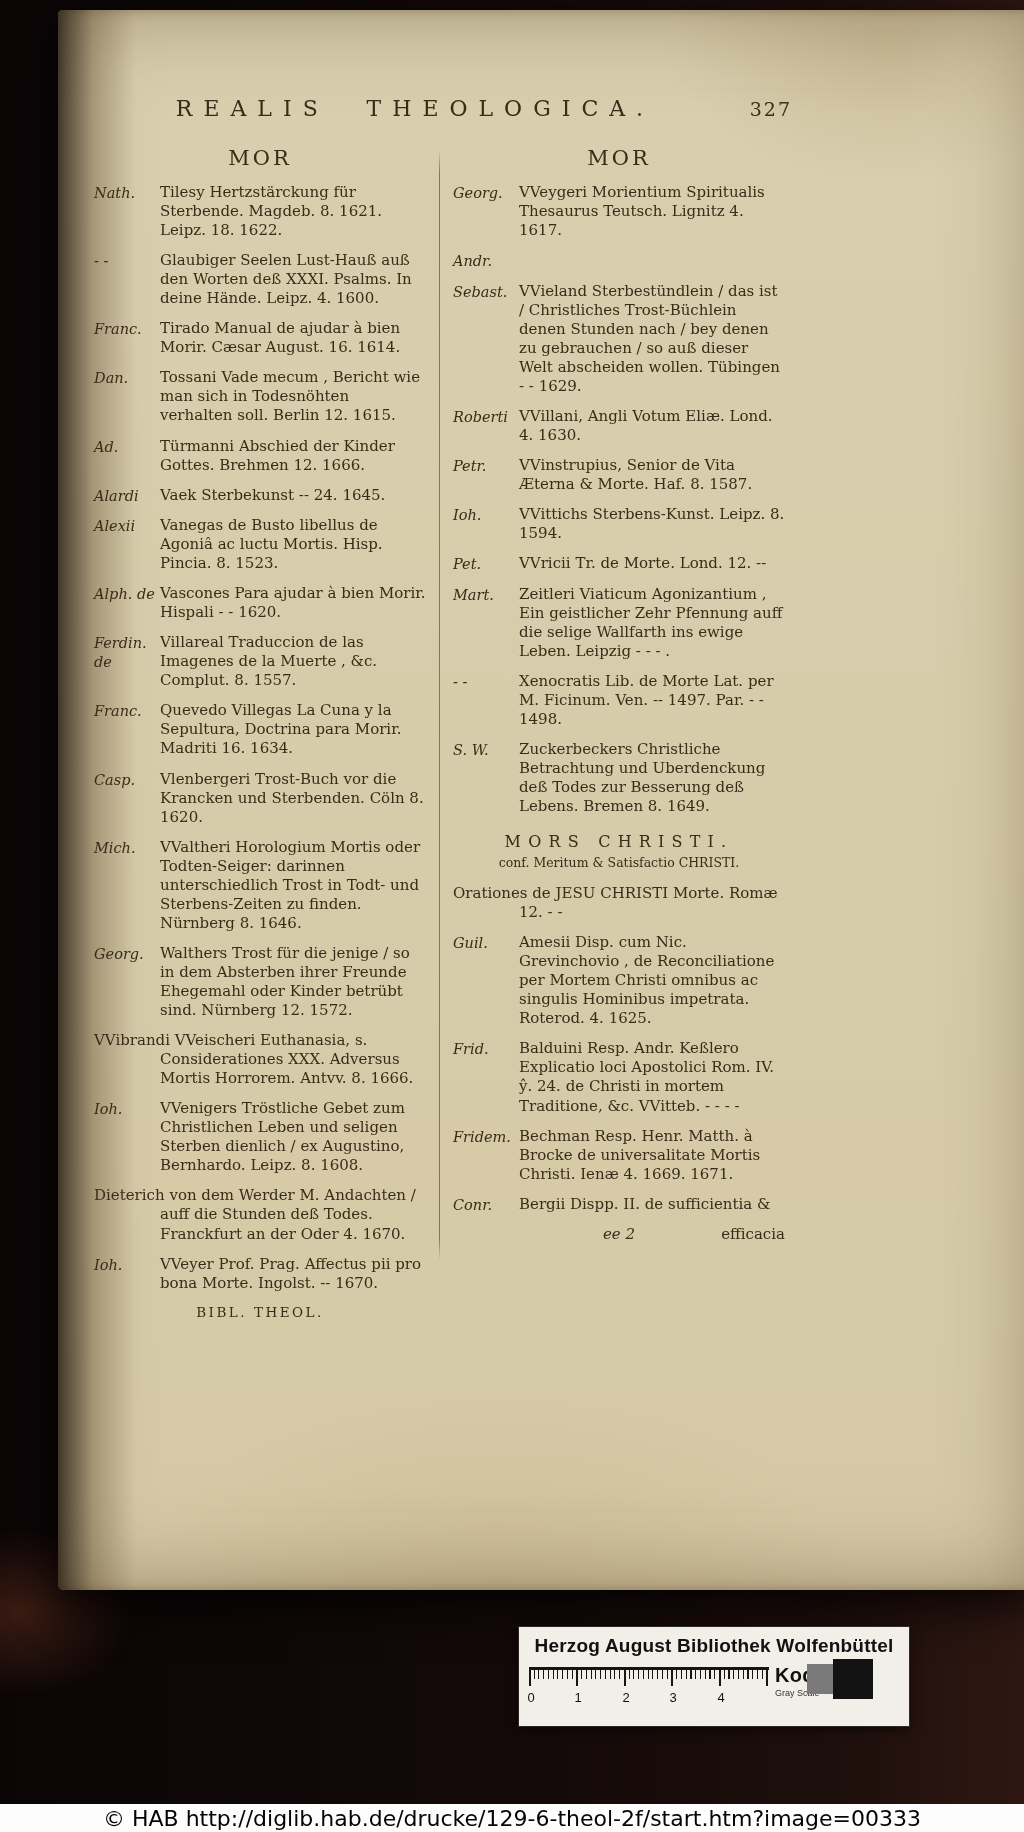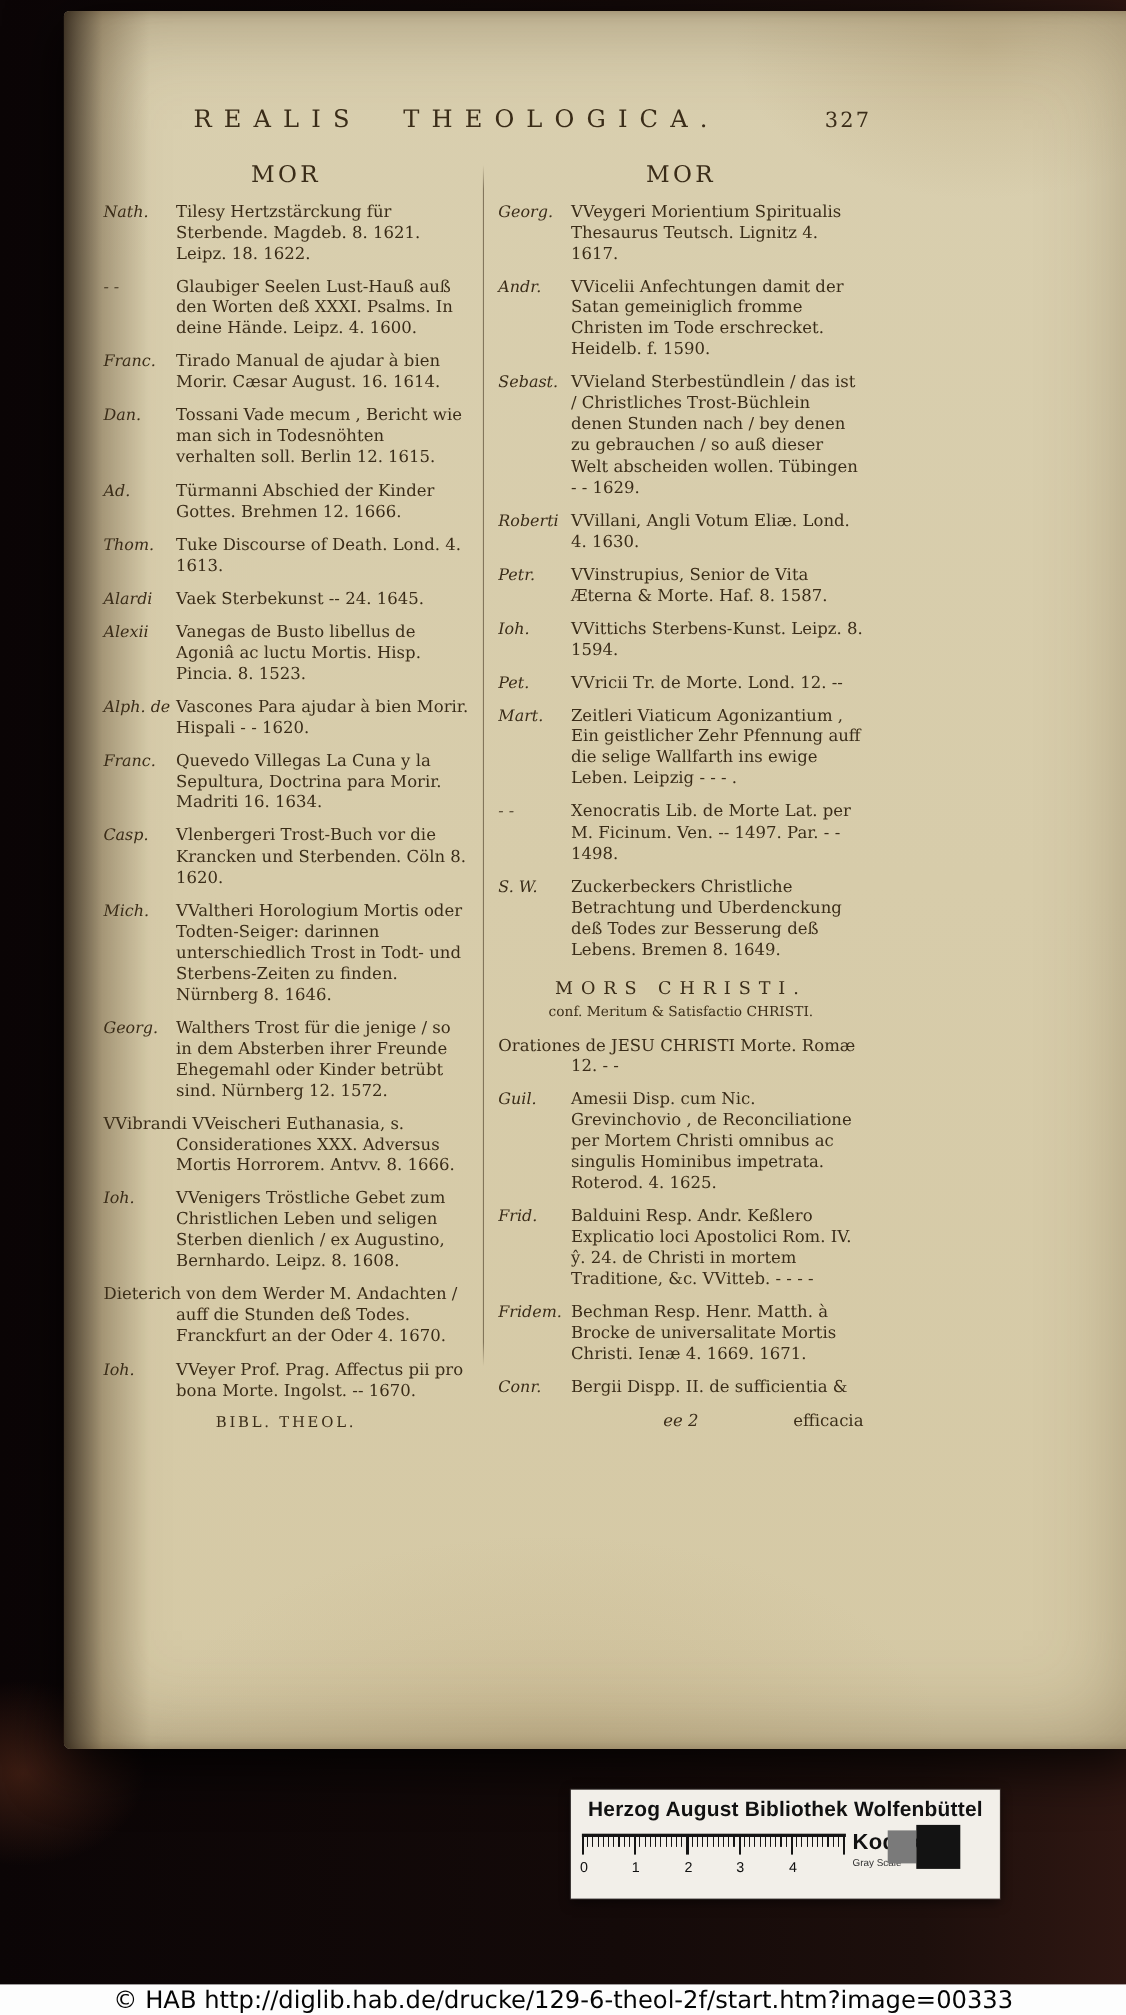--- a/index.html
+++ b/index.html
@@ -129,36 +129,36 @@
           </div>
           <div class="entry">
             <span class="au">Dan.</span>
             <span class="tx">Tossani Vade mecum , Bericht wie man sich in Todesnöhten verhalten soll. Berlin 12. 1615.</span>
           </div>
           <div class="entry">
             <span class="au">Ad.</span>
             <span class="tx">Türmanni Abschied der Kinder Gottes. Brehmen 12. 1666.</span>
           </div>
           <div class="entry">
-            <span class="au">Thom.</span>
-            <span class="tx">Tuke Discourse of Death. Lond. 4. 1613.</span>
-          </div>
-          <div class="entry">
             <span class="au">Alardi</span>
             <span class="tx">Vaek Sterbekunst -- 24. 1645.</span>
           </div>
           <div class="entry">
             <span class="au">Alexii</span>
             <span class="tx">Vanegas de Busto libellus de Agoniâ ac luctu Mortis. Hisp. Pincia. 8. 1523.</span>
           </div>
           <div class="entry">
             <span class="au">Alph. de</span>
             <span class="tx">Vascones Para ajudar à bien Morir. Hispali - - 1620.</span>
           </div>
           <div class="entry">
+            <span class="au">Ferdin. de</span>
+            <span class="tx">Villareal Traduccion de las Imagenes de la Muerte , &amp;c. Complut. 8. 1557.</span>
+          </div>
+          <div class="entry">
             <span class="au">Franc.</span>
             <span class="tx">Quevedo Villegas La Cuna y la Sepultura, Doctrina para Morir. Madriti 16. 1634.</span>
           </div>
           <div class="entry">
             <span class="au">Casp.</span>
             <span class="tx">Vlenbergeri Trost-Buch vor die Krancken und Sterbenden. Cöln 8. 1620.</span>
           </div>
           <div class="entry">
             <span class="au">Mich.</span>
             <span class="tx">VValtheri Horologium Mortis oder Todten-Seiger: darinnen unterschiedlich Trost in Todt- und Sterbens-Zeiten zu finden. Nürnberg 8. 1646.</span>
@@ -189,21 +189,20 @@
 
         <div class="col">
           <div class="col-header">MOR</div>
 
           <div class="entry">
             <span class="au">Georg.</span>
             <span class="tx">VVeygeri Morientium Spiritualis Thesaurus Teutsch. Lignitz 4. 1617.</span>
           </div>
           <div class="entry">
             <span class="au">Andr.</span>
-            <span class="tx">VVicelii Anfechtungen damit der Satan gemeiniglich fromme Christen im Tode erschrecket. Heidelb. f. 1590.</span>
           </div>
           <div class="entry">
             <span class="au">Sebast.</span>
             <span class="tx">VVieland Sterbestündlein / das ist / Christliches Trost-Büchlein denen Stunden nach / bey denen zu gebrauchen / so auß dieser Welt abscheiden wollen. Tübingen - - 1629.</span>
           </div>
           <div class="entry">
             <span class="au">Roberti</span>
             <span class="tx">VVillani, Angli Votum Eliæ. Lond. 4. 1630.</span>
           </div>
           <div class="entry">

